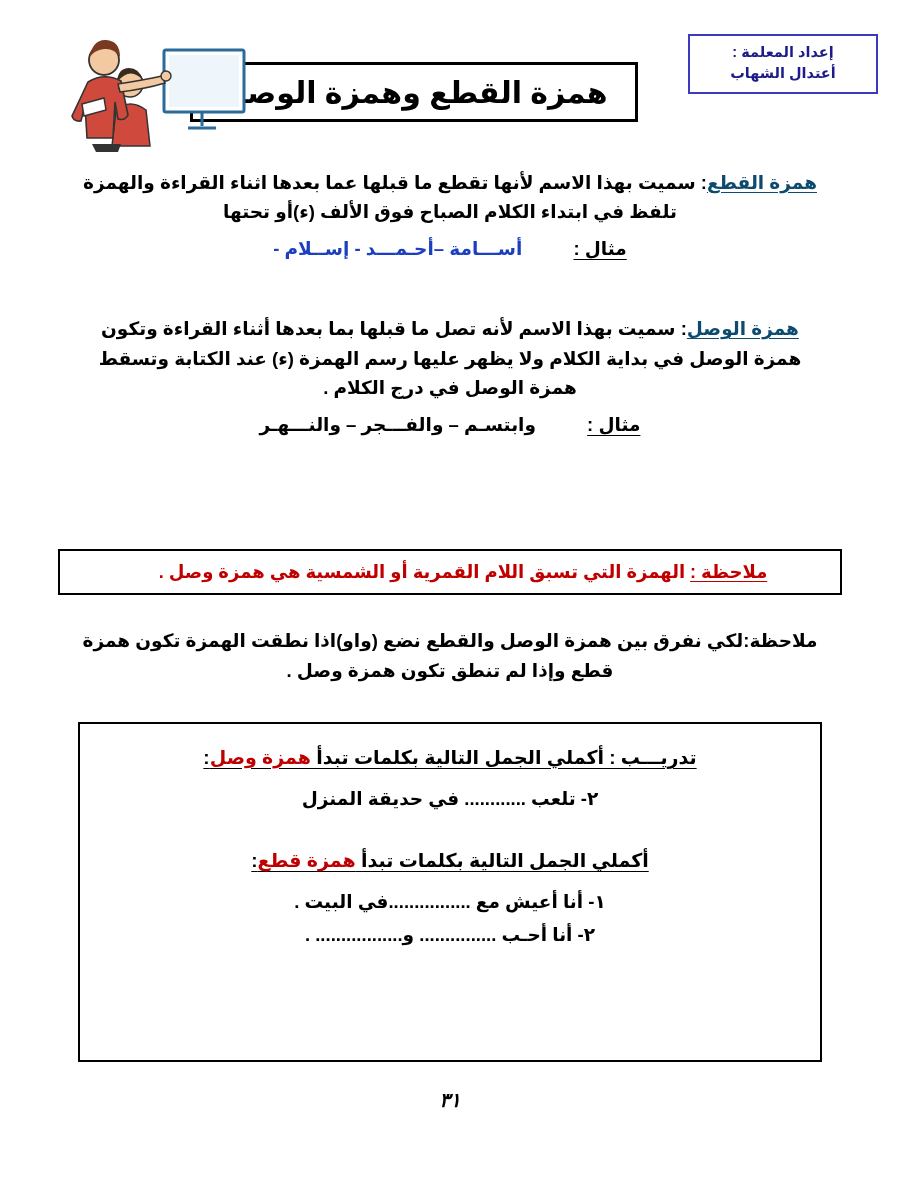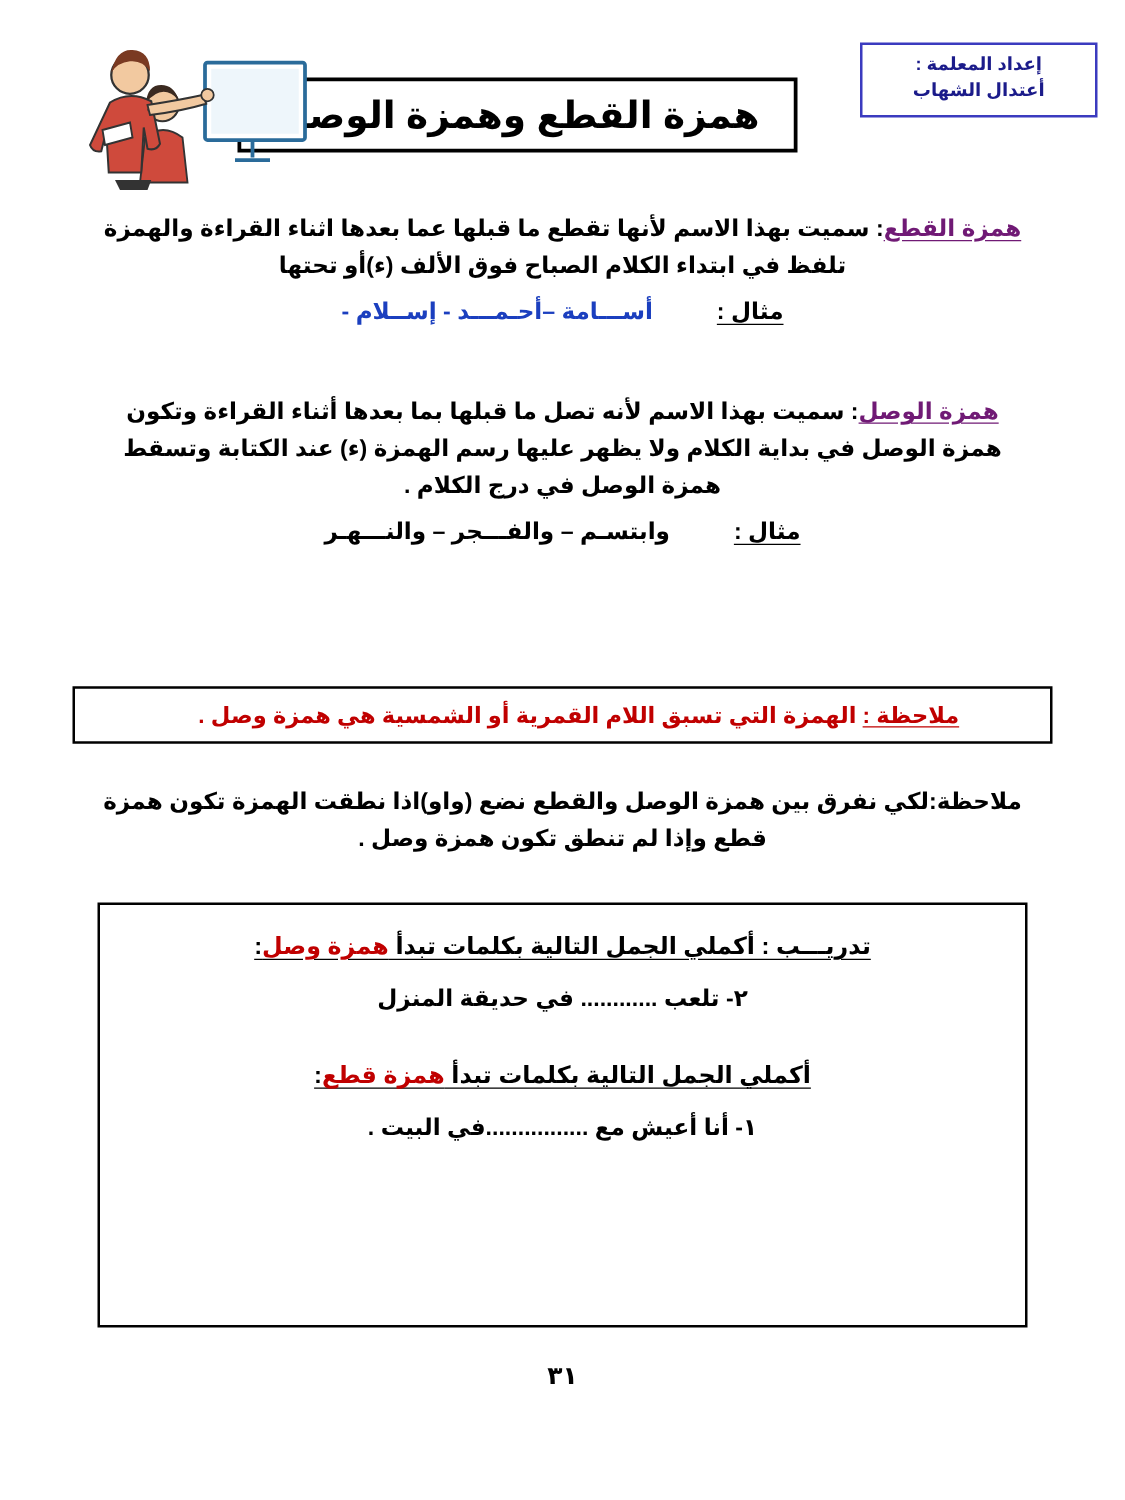--- a/index.html
+++ b/index.html
@@ -84,21 +84,21 @@
   p.para {
     margin: 0;
     text-align: center;
     font-family: "Liberation Sans", "DejaVu Sans", sans-serif;
     font-weight: bold;
     font-size: 18.5px;
     line-height: 1.58;
     color: #000;
   }
   .term {
-    color: #701a75;
+    color: #0c4a6e;
     text-decoration: underline;
     text-underline-offset: 3px;
   }
   .example-line {
     margin: 12px 0 0 0;
     text-align: center;
     font-family: "Liberation Sans", "DejaVu Sans", sans-serif;
     font-weight: bold;
     font-size: 18.5px;
   }
@@ -181,20 +181,21 @@
 
   .page-number {
     position: absolute;
     top: 1088px;
     right: 0;
     left: 0;
     text-align: center;
     font-family: "Liberation Sans", "DejaVu Sans", sans-serif;
     font-weight: bold;
     font-size: 20px;
+    font-style: italic;
   }
 </style>
 </head>
 <body>
 
 <div class="page">
 
   <div class="teacher-box">
     <div>إعداد المعلمة :</div>
     <div>أعتدال الشهاب</div>
@@ -265,17 +266,18 @@
       <span>تدريـــب : أكملي الجمل التالية بكلمات تبدأ </span><span class="hl">همزة وصل</span><span>:</span>
     </div>
     <div class="q">٢- تلعب ............ في حديقة المنزل</div>
 
     <div class="sep"></div>
 
     <div class="ex-head">
       <span>أكملي الجمل التالية بكلمات تبدأ </span><span class="hl">همزة قطع</span><span>:</span>
     </div>
     <div class="q">١- أنا أعيش مع ................في البيت .</div>
+    <div class="q">٢- أنا أحـب  ............... و................. .</div>
   </div>
 
   <div class="page-number">٣١</div>
 
 </div>
 
 </body></html>

